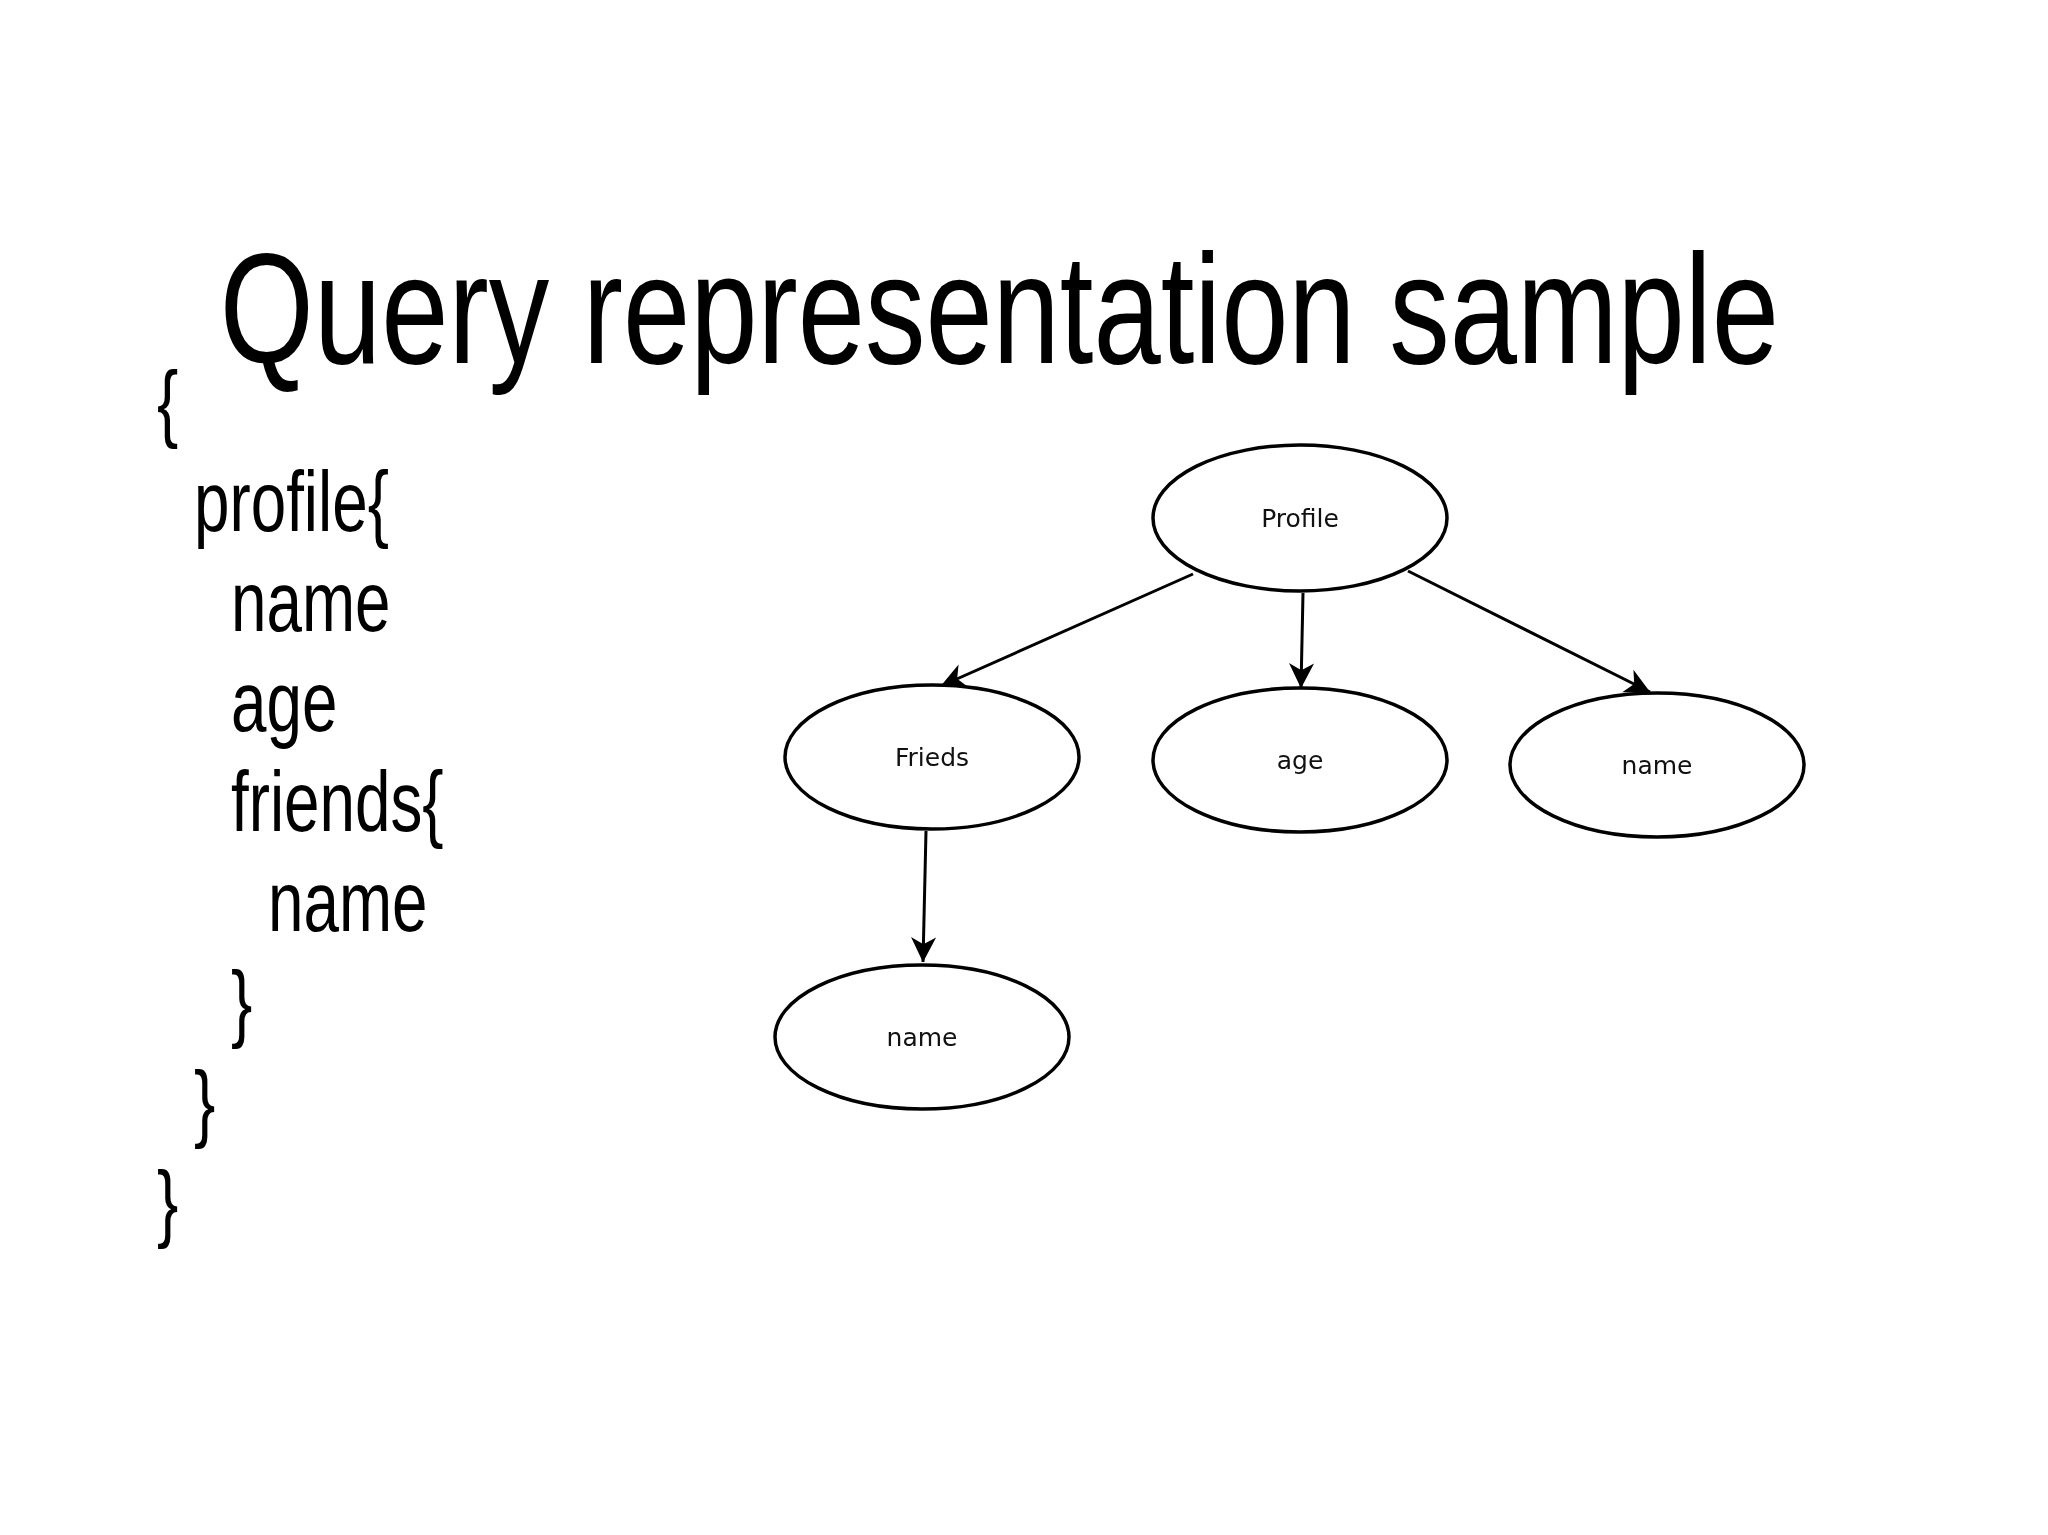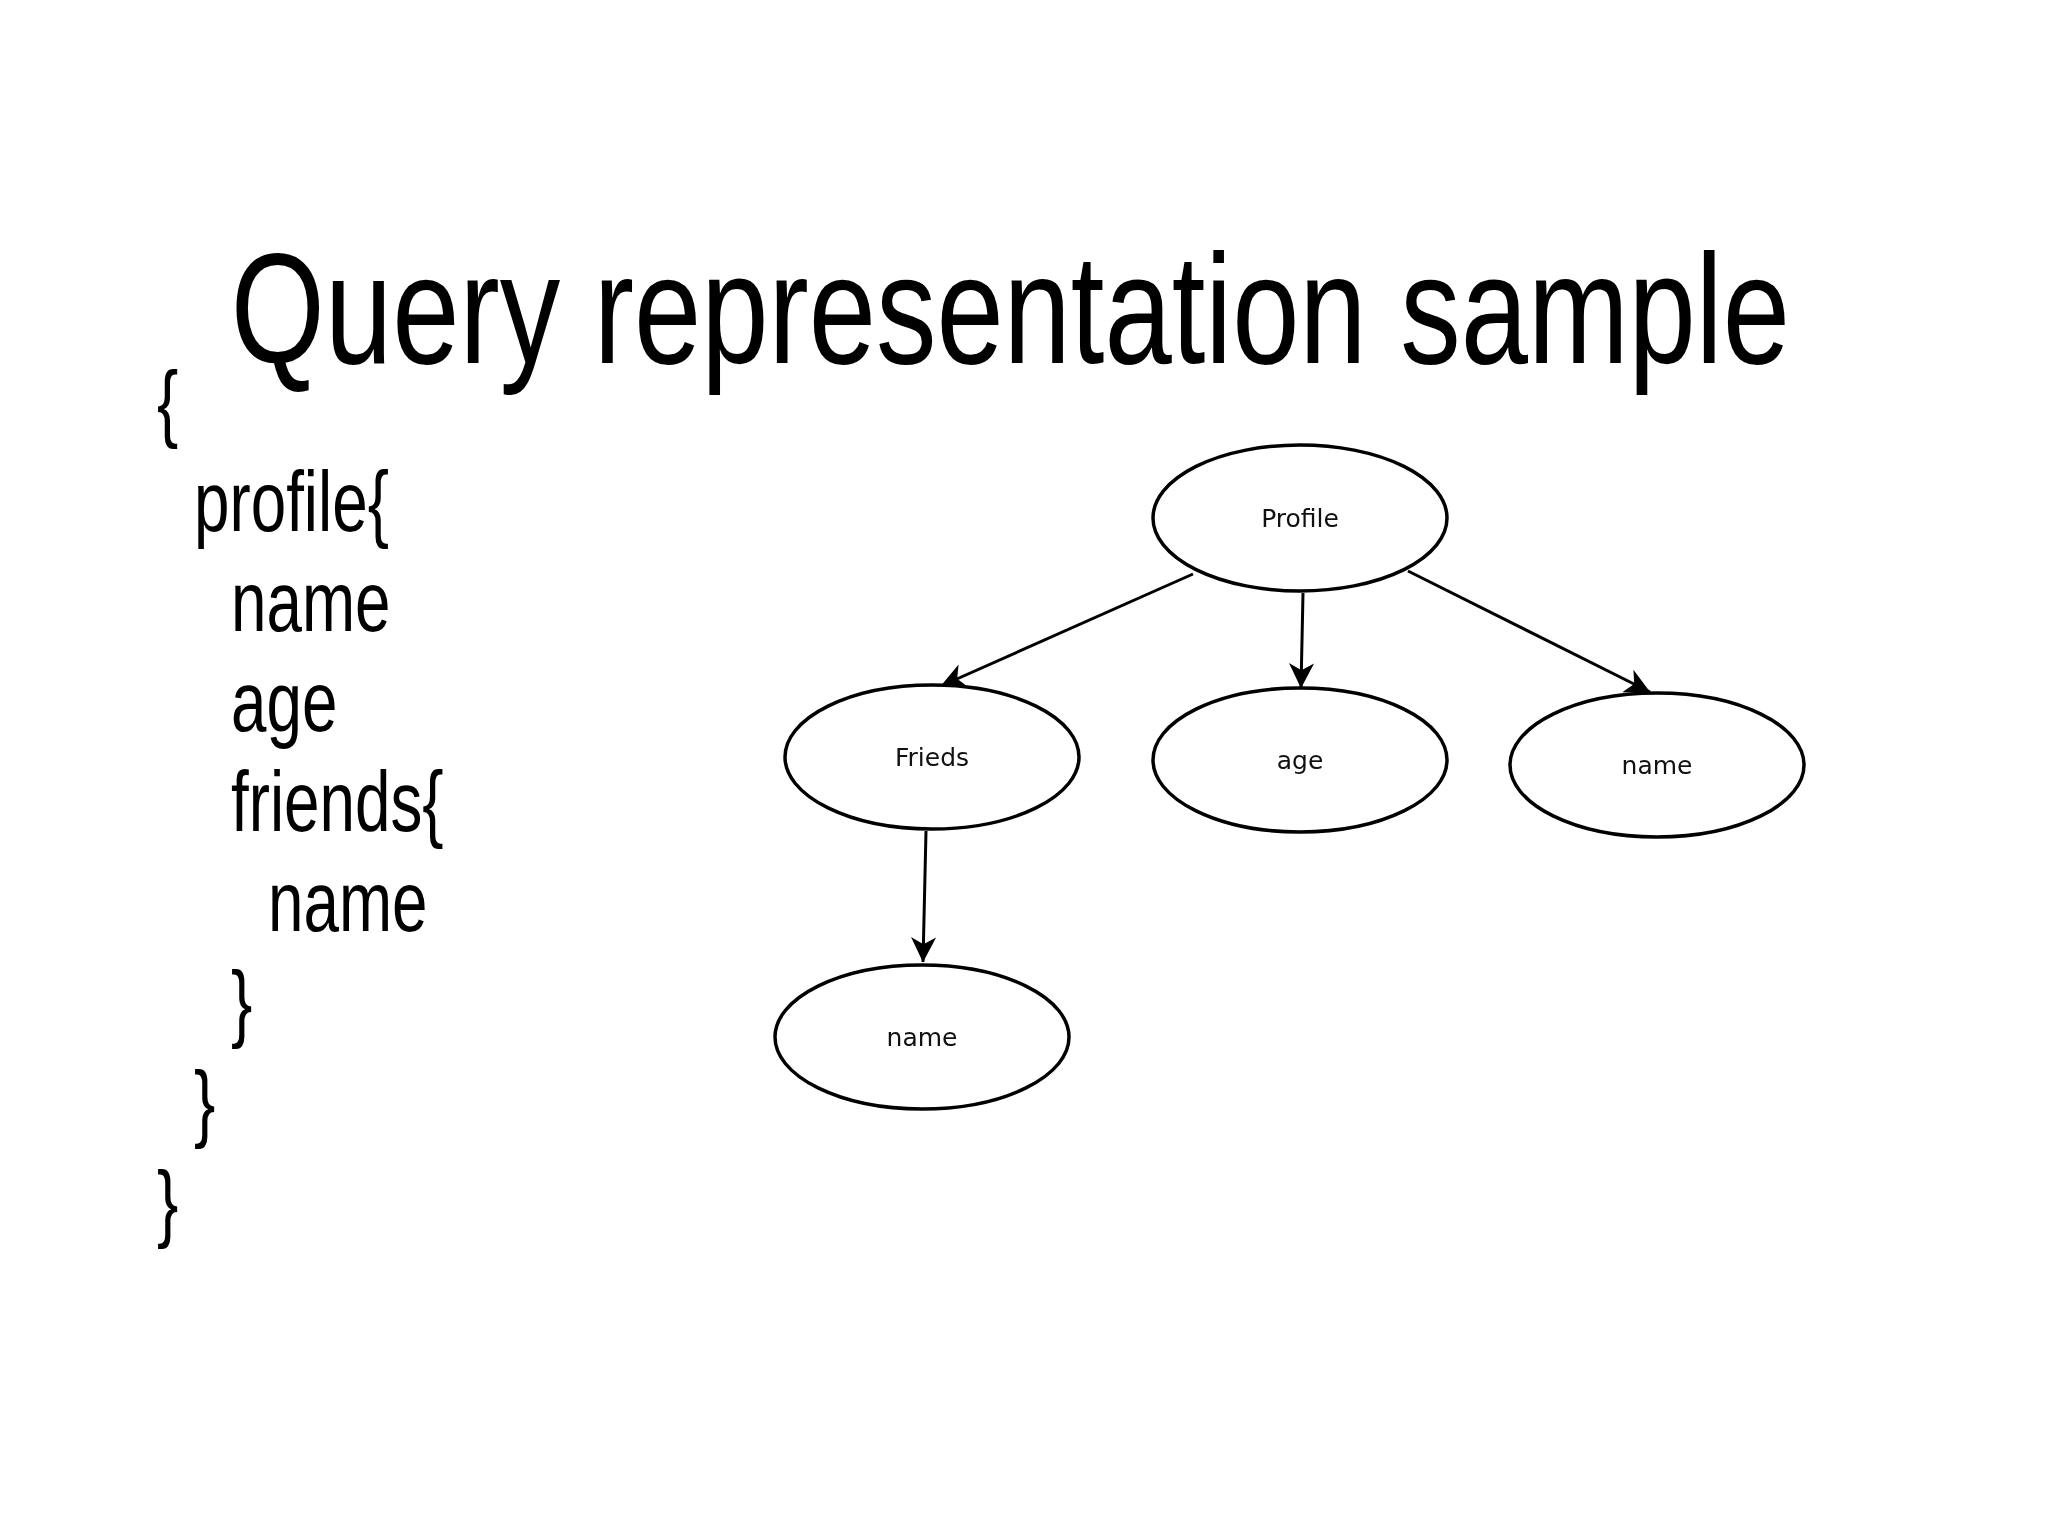--- a/index.html
+++ b/index.html
@@ -11,21 +11,21 @@
     height: 1535px;
     position: relative;
     background: #ffffff;
     overflow: hidden;
     font-family: "Liberation Sans", sans-serif;
     color: #000000;
   }
   .title {
     position: absolute;
     top: 128px;
-    left: 11px;
+    left: 0;
     width: 1932px;
     text-align: center;
     font-size: 155px;
     font-weight: 400;
     line-height: 1;
     white-space: nowrap;
   }
   .title-inner {
     display: inline-block;
     transform: scaleX(0.78);

